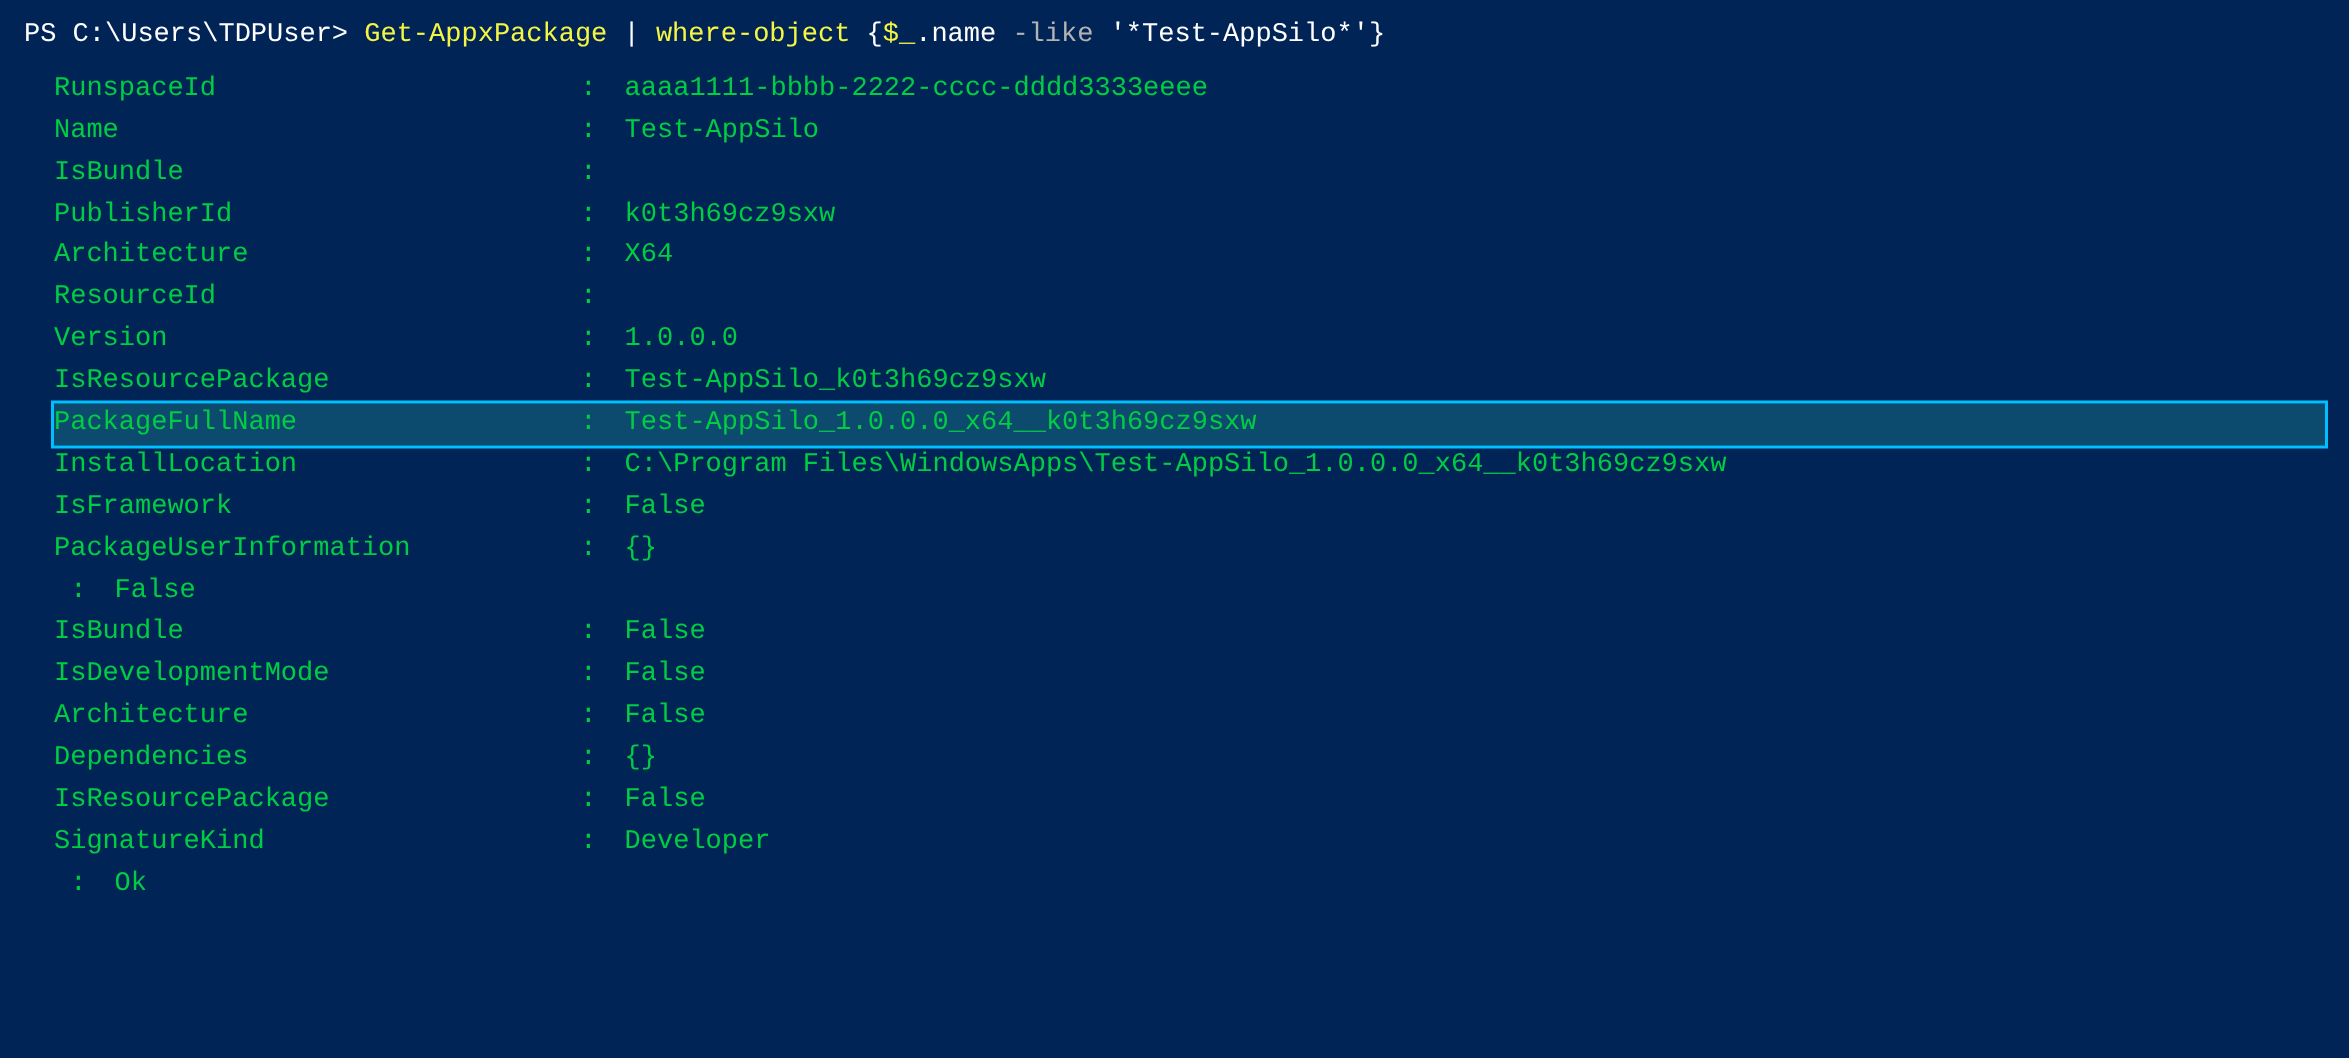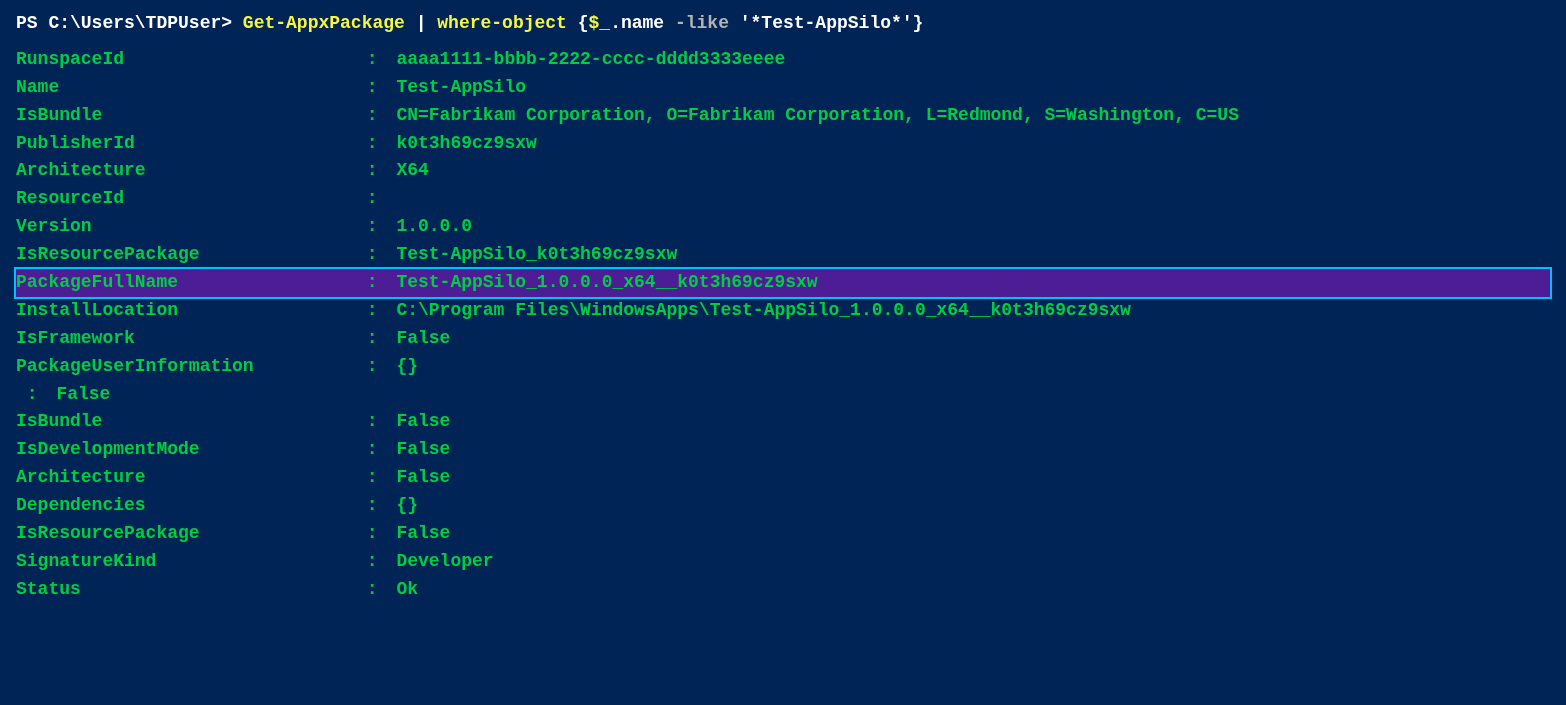--- a/index.html
+++ b/index.html
@@ -14,21 +14,20 @@
       font-size: 18px;
       line-height: 1.55;
       padding: 10px 16px;
       width: 1566px;
       min-height: 705px;
       overflow: hidden;
     }
 
     .terminal {
       width: 100%;
-      font-weight: bold;
     }
 
     .command-line {
       color: #ffffff;
       white-space: pre;
       margin-bottom: 8px;
     }
 
     .cmd-prompt {
       color: #ffffff;
@@ -67,24 +66,25 @@
     }
 
     .properties-table {
       width: 100%;
     }
 
     .prop-row {
       display: flex;
       align-items: flex-end;
       white-space: pre;
+      margin-left: 20px;
     }
 
     .prop-row.highlighted {
-      background-color: #4c1d95;
+      background-color: #0c4a6e;
       outline: 2px solid #00bfff;
     }
 
     .prop-name {
       color: #00cc44;
       min-width: 340px;
       display: inline-block;
     }
 
     .prop-colon {
@@ -99,32 +99,32 @@
 </head>
 <body>
 
 <div class="terminal">
 
   <div class="command-line"><span class="cmd-prompt">PS C:\Users\TDPUser&gt; </span><span class="cmd-cmdlet">Get-AppxPackage</span><span class="cmd-pipe"> | </span><span class="cmd-where">where-object</span><span class="cmd-brace"> {</span><span class="cmd-var">$_</span><span class="cmd-param">.name</span><span class="cmd-like"> -like</span><span class="cmd-string"> '*Test-AppSilo*'</span><span class="cmd-brace">}</span></div>
 
   <div class="properties-table" id="props-container">
   <div class="prop-row"><span class="prop-name">RunspaceId</span><span class="prop-colon"> : </span><span class="prop-value">aaaa1111-bbbb-2222-cccc-dddd3333eeee</span></div>
       <div class="prop-row"><span class="prop-name">Name</span><span class="prop-colon"> : </span><span class="prop-value">Test-AppSilo</span></div>
-      <div class="prop-row"><span class="prop-name">IsBundle</span><span class="prop-colon"> : </span><span class="prop-value">CN=Fabrikam Corporation, O=Fabrikam Corporation, L=Redmond, S=Washington, C=US</span></div>
+      <div class="prop-row"><span class="prop-name">IsBundle</span><span class="prop-colon"> : </span></div>
       <div class="prop-row"><span class="prop-name">PublisherId</span><span class="prop-colon"> : </span><span class="prop-value">k0t3h69cz9sxw</span></div>
       <div class="prop-row"><span class="prop-name">Architecture</span><span class="prop-colon"> : </span><span class="prop-value">X64</span></div>
       <div class="prop-row"><span class="prop-name">ResourceId</span><span class="prop-colon"> : </span><span class="prop-value"></span></div>
       <div class="prop-row"><span class="prop-name">Version</span><span class="prop-colon"> : </span><span class="prop-value">1.0.0.0</span></div>
       <div class="prop-row"><span class="prop-name">IsResourcePackage</span><span class="prop-colon"> : </span><span class="prop-value">Test-AppSilo_k0t3h69cz9sxw</span></div>
       <div class="prop-row highlighted"><span class="prop-name">PackageFullName</span><span class="prop-colon"> : </span><span class="prop-value">Test-AppSilo_1.0.0.0_x64__k0t3h69cz9sxw</span></div>
       <div class="prop-row"><span class="prop-name">InstallLocation</span><span class="prop-colon"> : </span><span class="prop-value">C:\Program Files\WindowsApps\Test-AppSilo_1.0.0.0_x64__k0t3h69cz9sxw</span></div>
       <div class="prop-row"><span class="prop-name">IsFramework</span><span class="prop-colon"> : </span><span class="prop-value">False</span></div>
       <div class="prop-row"><span class="prop-name">PackageUserInformation</span><span class="prop-colon"> : </span><span class="prop-value">{}</span></div>
       <div class="prop-row"><span class="prop-colon"> : </span><span class="prop-value">False</span></div>
       <div class="prop-row"><span class="prop-name">IsBundle</span><span class="prop-colon"> : </span><span class="prop-value">False</span></div>
       <div class="prop-row"><span class="prop-name">IsDevelopmentMode</span><span class="prop-colon"> : </span><span class="prop-value">False</span></div>
       <div class="prop-row"><span class="prop-name">Architecture</span><span class="prop-colon"> : </span><span class="prop-value">False</span></div>
       <div class="prop-row"><span class="prop-name">Dependencies</span><span class="prop-colon"> : </span><span class="prop-value">{}</span></div>
       <div class="prop-row"><span class="prop-name">IsResourcePackage</span><span class="prop-colon"> : </span><span class="prop-value">False</span></div>
       <div class="prop-row"><span class="prop-name">SignatureKind</span><span class="prop-colon"> : </span><span class="prop-value">Developer</span></div>
-      <div class="prop-row"><span class="prop-name">Status</span><span class="prop-colon"> : </span><span class="prop-value">Ok</span></div>
+      <div class="prop-row"><span class="prop-colon"> : </span><span class="prop-value">Ok</span></div>
     </div>
 </div>
 
 </body></html>

